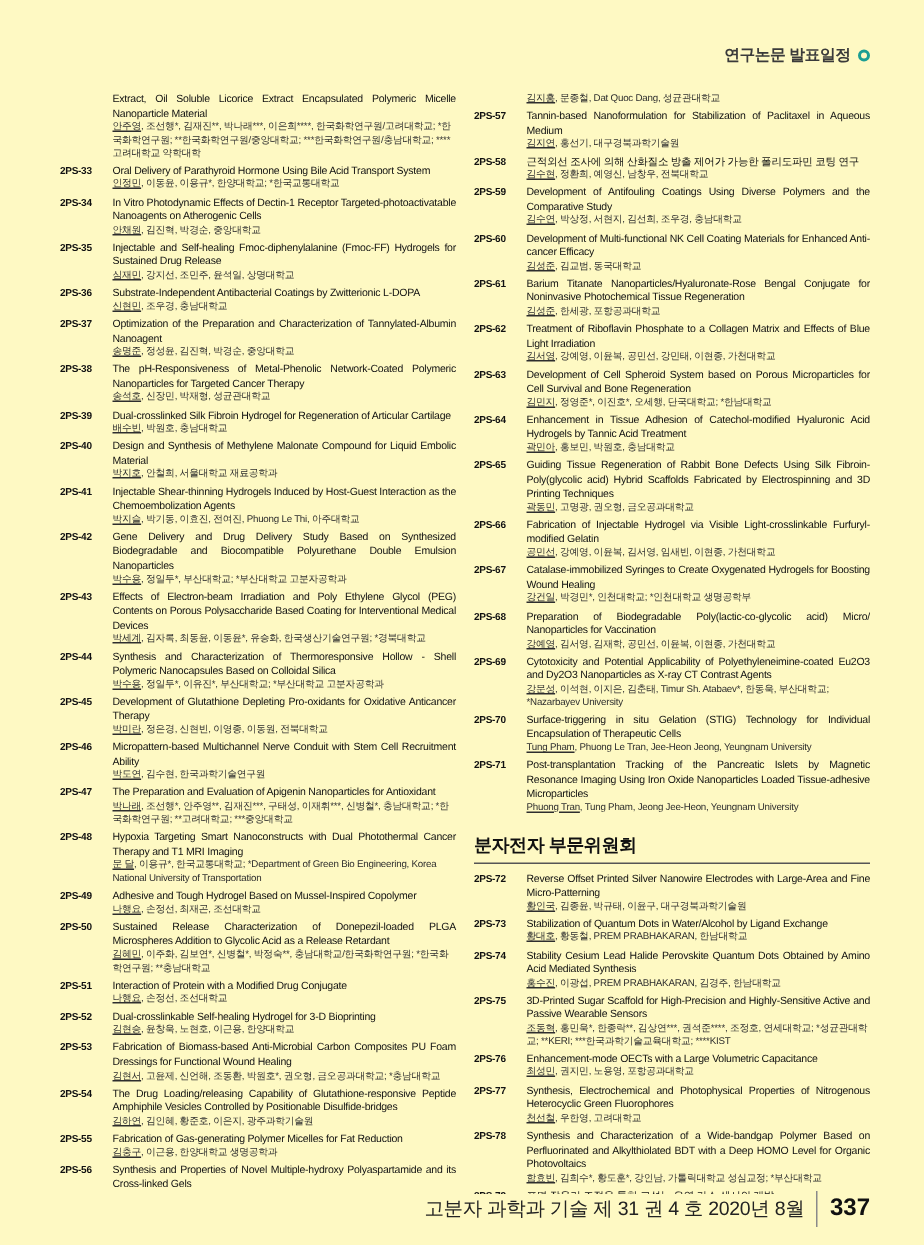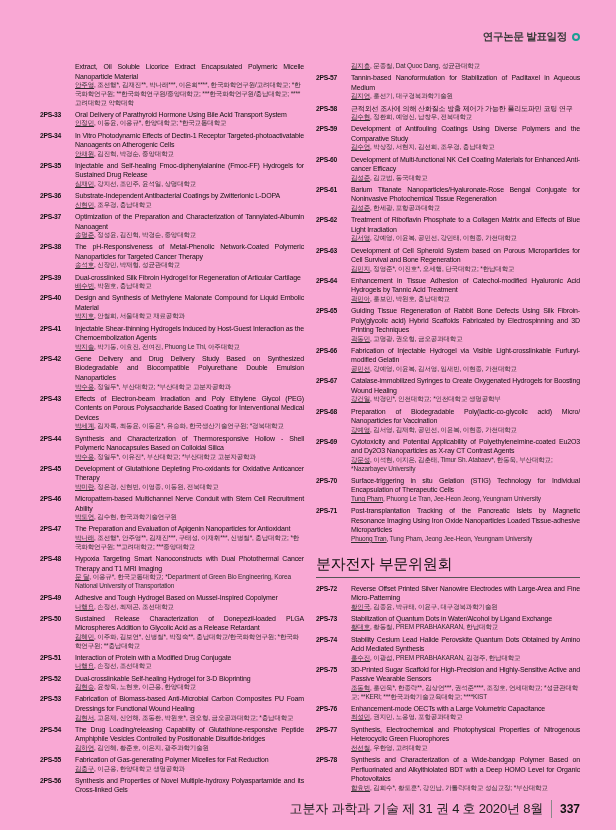--- a/index.html
+++ b/index.html
@@ -1,18 +1,18 @@
 <!DOCTYPE html>
 <html><head>
 <meta charset="utf-8">
 <style>
   * { margin:0; padding:0; box-sizing:border-box; }
   html,body { background:#e8e8e8; }
   .page {
-    width:616px; height:830px; position:relative; background:#f9a8d4;
+    width:616px; height:830px; position:relative; background:#fef9c3;
     font-family:"Liberation Sans","DejaVu Sans",sans-serif; color:#1c1c1c;
     margin:0 auto; overflow:hidden;
   }
   .header {
     position:absolute; top:30px; right:36px;
     display:flex; align-items:center; gap:5px;
   }
   .header-title { font-size:10.5px; font-weight:bold; color:#3a3a3a; letter-spacing:-0.3px; }
   .header-dot {
     width:8px; height:8px; border-radius:50%;
@@ -23,31 +23,31 @@
     display:flex; gap:12px; overflow:hidden;
   }
   .col { width:50%; }
   .entry { display:flex; gap:5px; margin-bottom:2.5px; }
   .code { width:30px; flex:none; font-weight:bold; font-size:6.7px; line-height:1.4; color:#111; letter-spacing:-0.2px; }
   .entry-body { flex:1; min-width:0; }
   .entry-title { font-size:7px; color:#111; line-height:1.36; text-align:justify; letter-spacing:-0.15px; }
   .entry-authors { font-size:6.5px; color:#2e2e2e; line-height:1.35; letter-spacing:-0.15px; }
   .first-author { text-decoration:underline; text-underline-offset:1px; }
   .section-header {
-    font-weight:normal; font-size:15px; color:#111;
+    font-weight:bold; font-size:12px; color:#111;
     border-bottom:1.3px solid #555; padding-bottom:3px;
     margin:11px 0 6px 0; letter-spacing:-0.3px;
   }
   .footer {
     position:absolute; bottom:12px; right:36px;
     display:flex; align-items:center;
   }
   .footer-journal { font-size:13px; color:#222; letter-spacing:-0.2px; }
   .footer-page {
-    font-weight:bold; font-size:12px; color:#111;
+    font-weight:bold; font-size:16px; color:#111;
     border-left:1px solid #8a8a8a; padding-left:8px; margin-left:8px;
     line-height:1.5;
   }
 </style>
 </head>
 <body>
 
 <div class="page">
 
   <div class="header">

